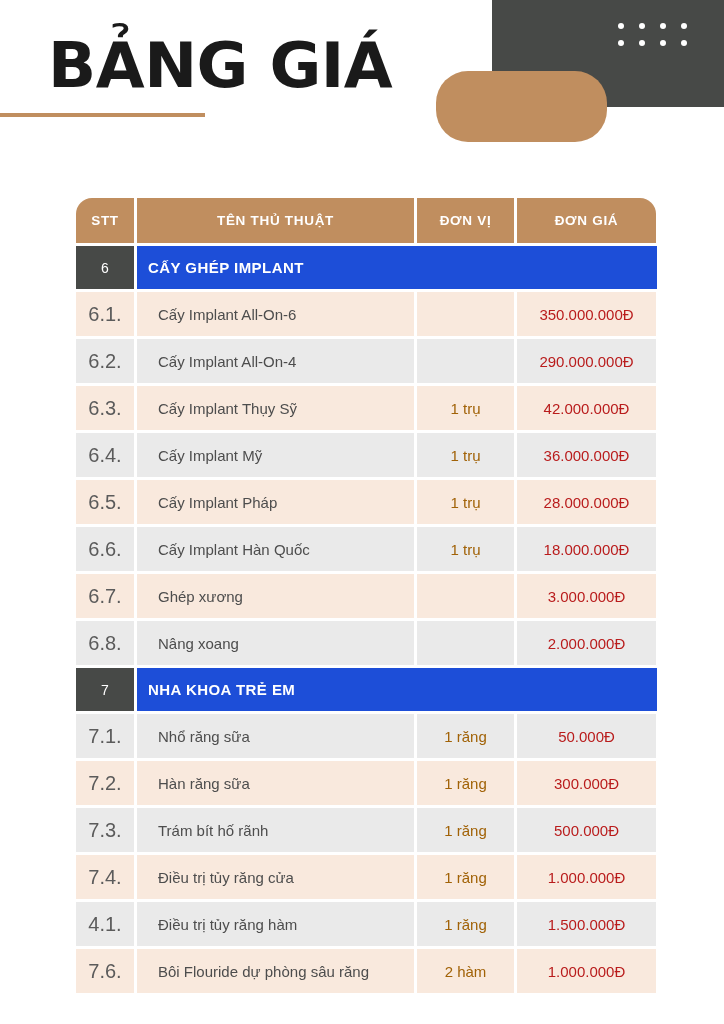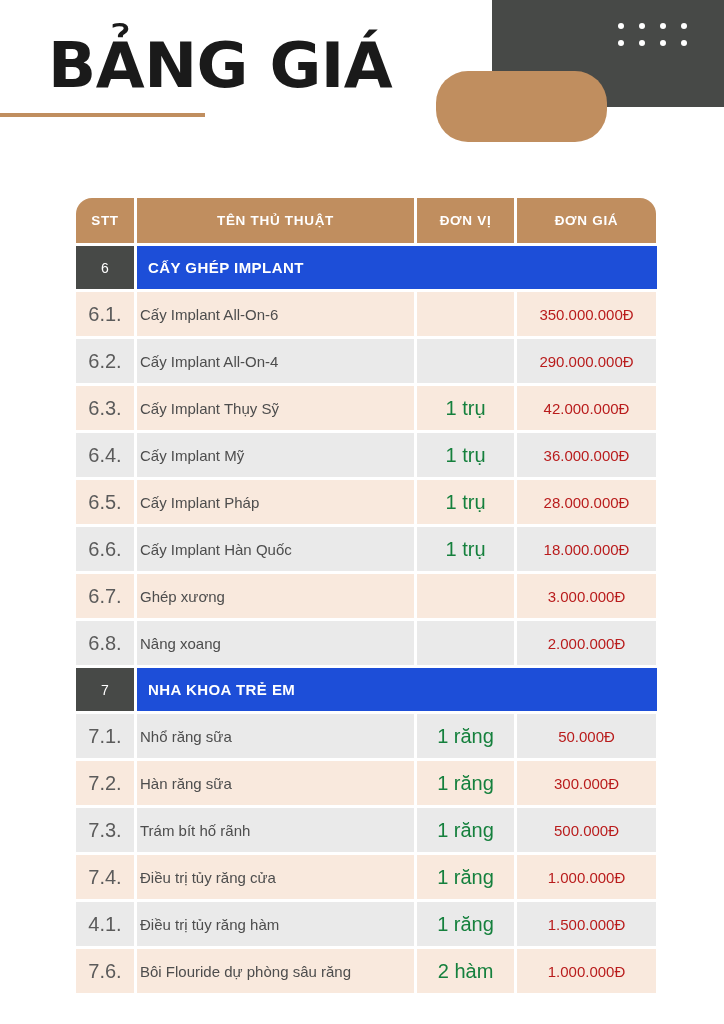--- a/index.html
+++ b/index.html
@@ -100,21 +100,21 @@
     margin-bottom: 3px;
   }
 
   .cell {
     display: flex;
     align-items: center;
   }
 
   
   .c-stt   { width: 58px;  flex: 0 0 58px;  justify-content: center; }
-  .c-name  { width: 277px; flex: 0 0 277px; padding-left: 3px; }
+  .c-name  { width: 277px; flex: 0 0 277px; padding-left: 21px; }
   .c-unit  { width: 97px;  flex: 0 0 97px;  justify-content: center; }
   .c-price { width: 139px; flex: 0 0 139px; justify-content: center; }
   .gap     { width: 3px; flex: 0 0 3px; }
 
   
   .row-head { height: 45px; }
   .row-head .cell {
     background: #c08e5f;
     color: #ffffff;
     font-size: 13.5px;
@@ -150,21 +150,21 @@
 
   
   .row-data { height: 44px; }
   .row-data .cell { height: 44px; }
 
   .row-data.peach .cell { background: #f9e9dd; }
   .row-data.grey  .cell { background: #eaeaea; }
 
   .row-data .c-stt   { color: #5b5b5b; font-size: 20px; }
   .row-data .c-name  { color: #4d4d4d; font-size: 15px; }
-  .row-data .c-unit  { color: #15803d; font-size: 20px; }
+  .row-data .c-unit  { color: #a16207; font-size: 15px; }
   .row-data .c-price { color: #b91c1c; font-size: 15px; }
 </style>
 </head>
 <body>
 
 <div class="page">
 
   <div class="deco-dark-block"></div>
   <div class="deco-dots">
       <i></i>

